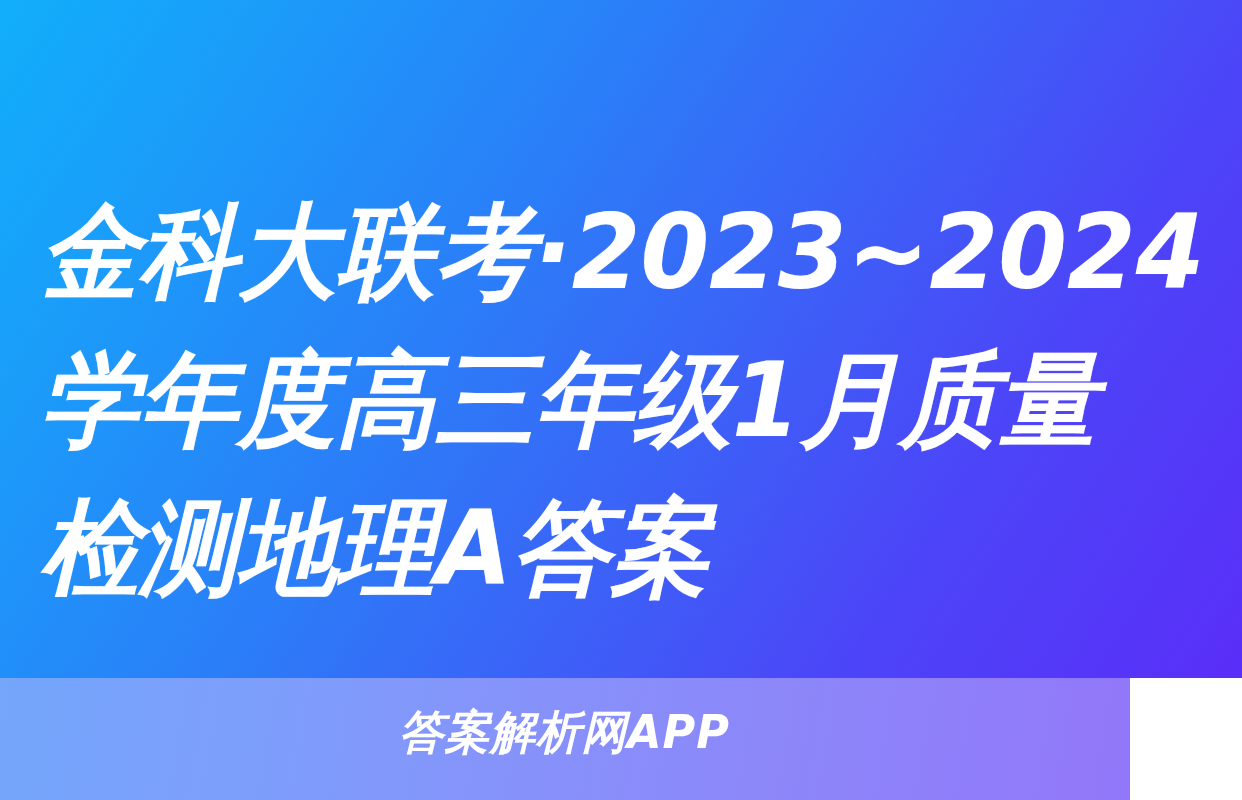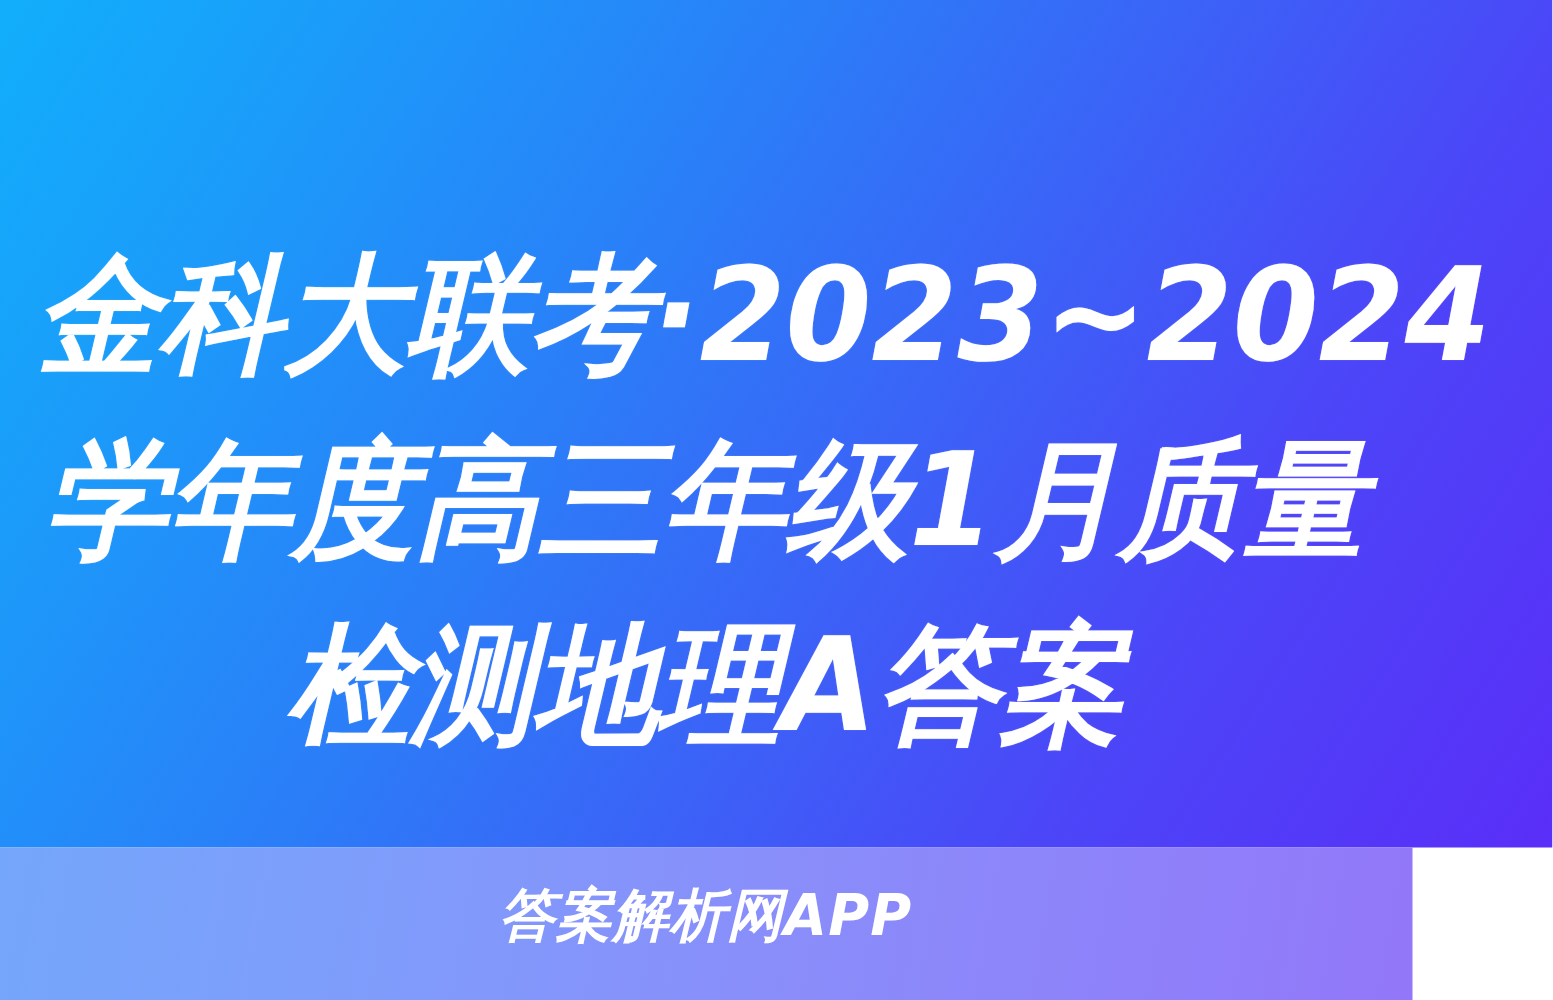--- a/index.html
+++ b/index.html
@@ -32,22 +32,22 @@
         #4C45F8 76%,
         #5A2EF8 100%);
   }
 
   
   .title-block {
     position: absolute;
     left: 0;
     top: 178px;
     width: 1128px;
-    text-align: center;
     user-select: none;
+    padding-left: 12px;
   }
 
   .title-line {
     display: block;
     color: #ffffff;
     font-size: 104px;
     line-height: 148px;
     font-weight: 700;
     font-style: italic;
     letter-spacing: 0px;

